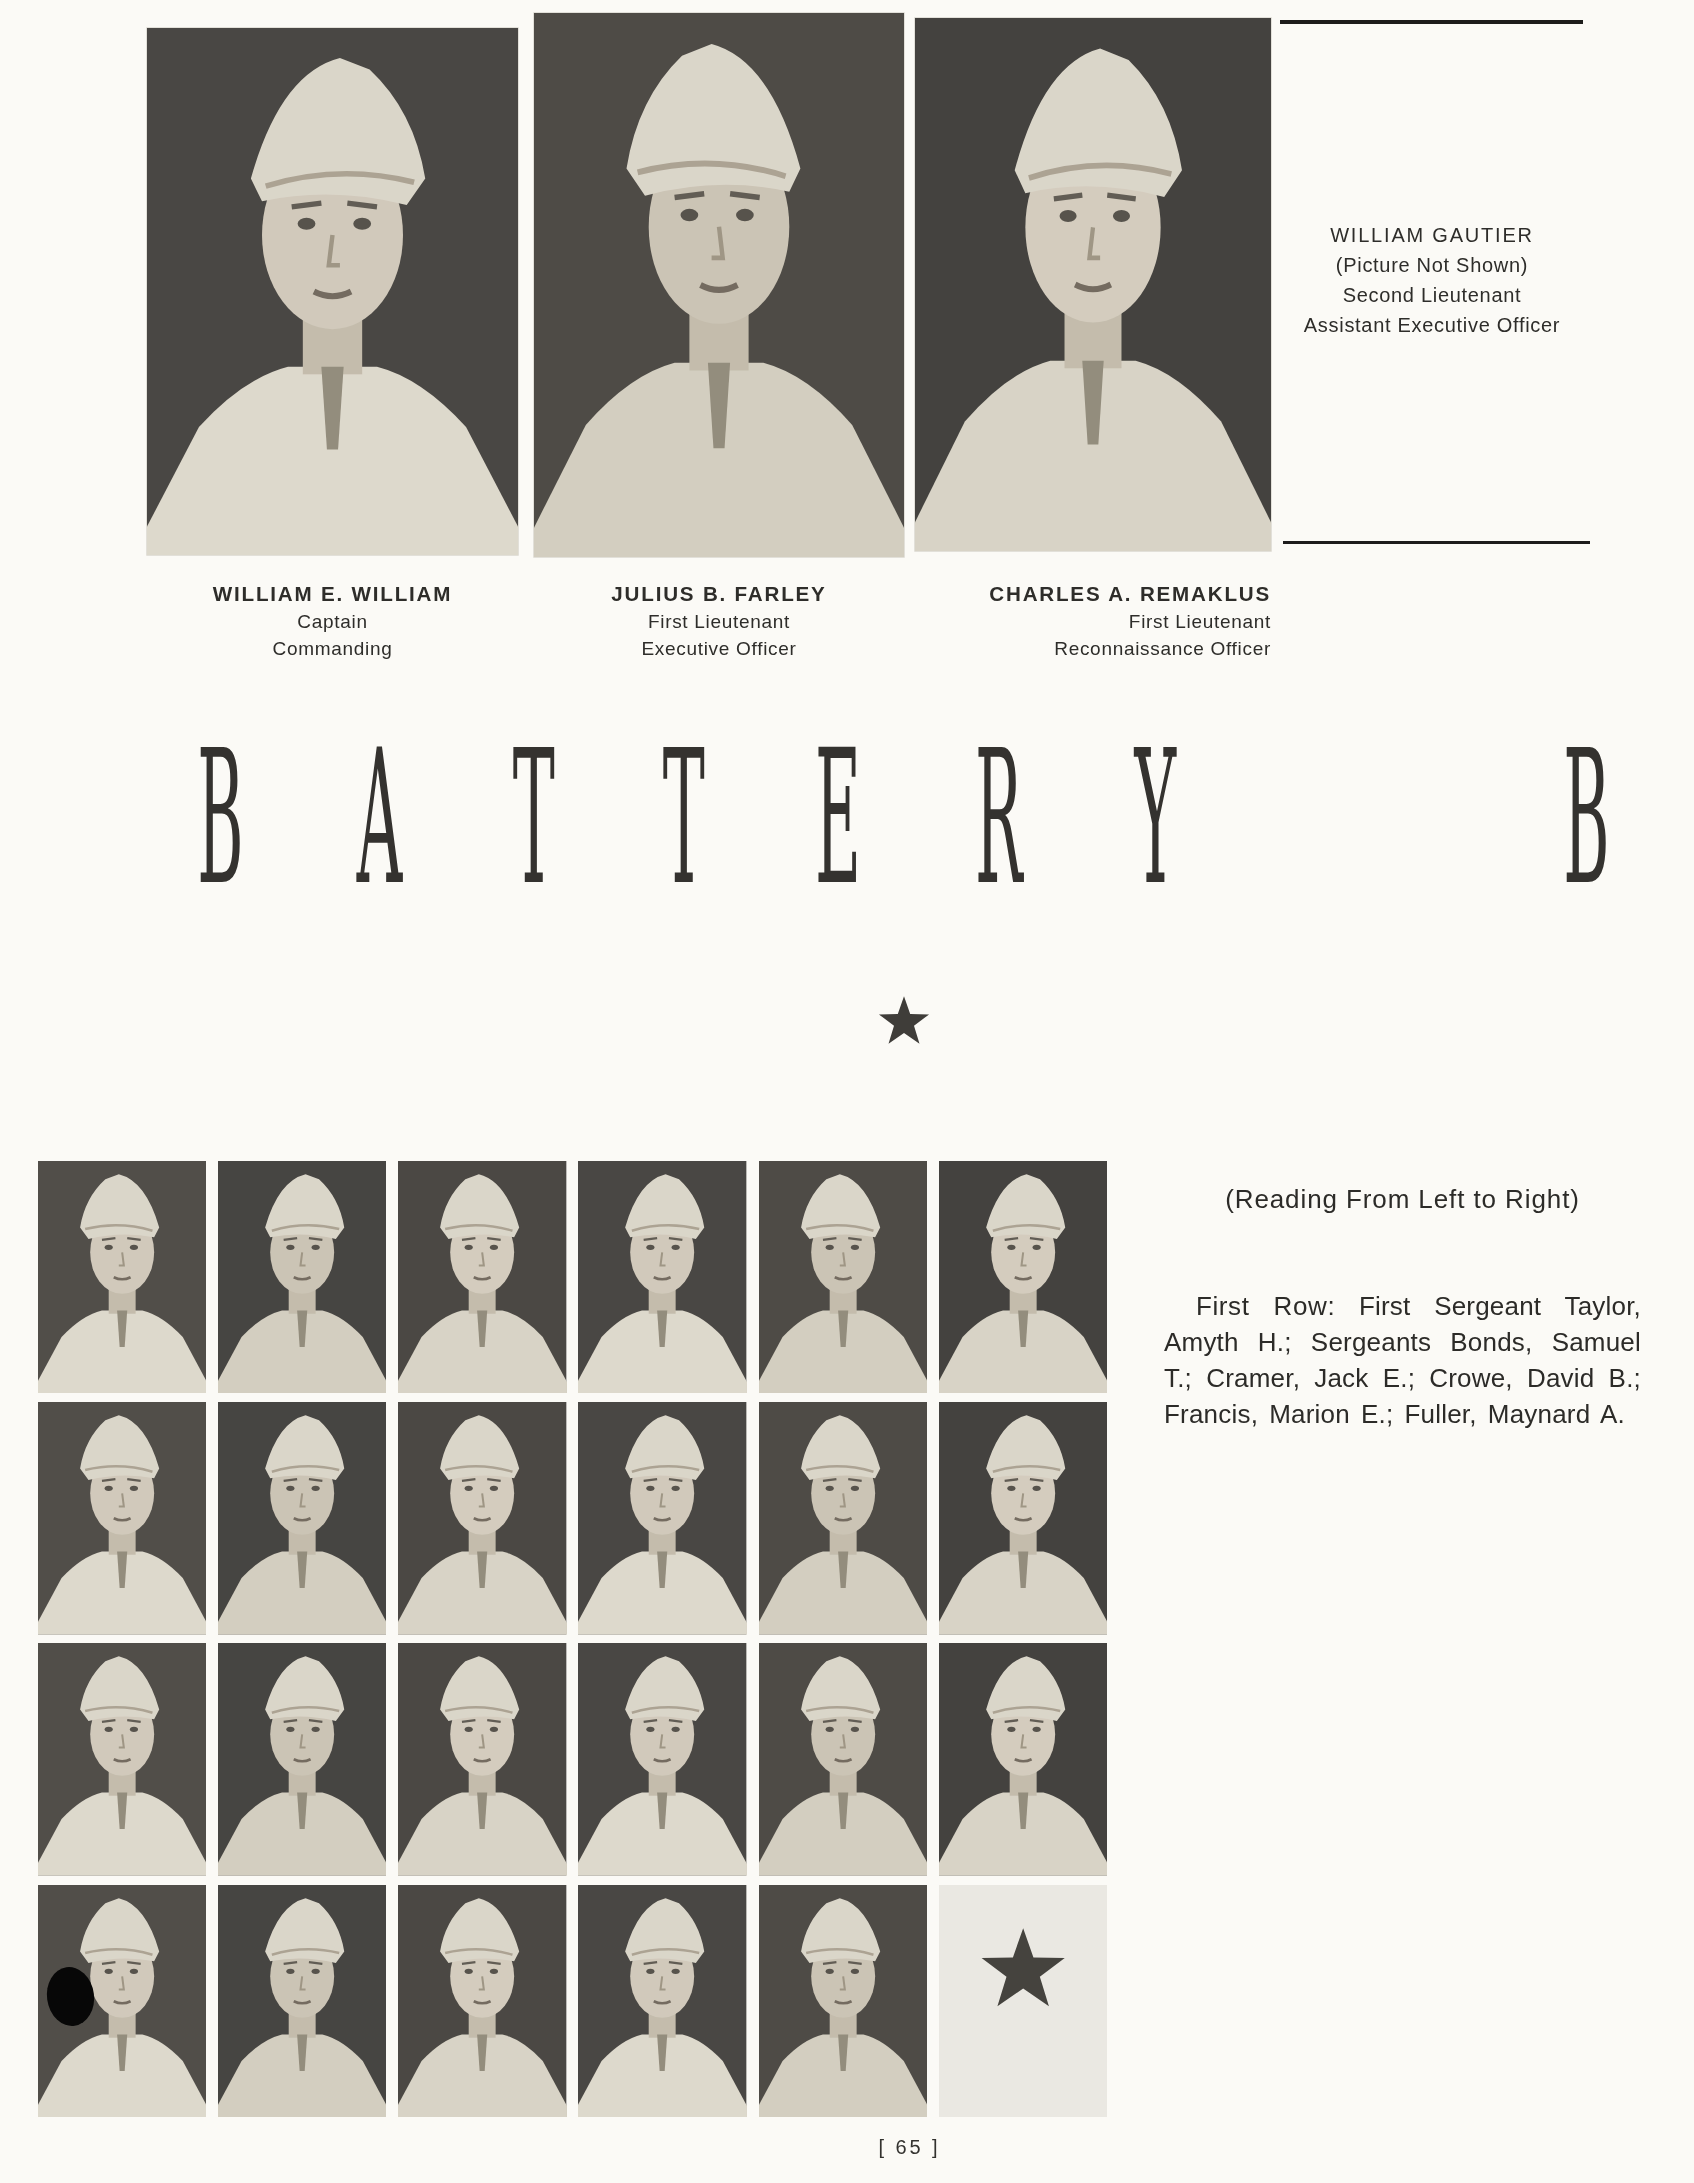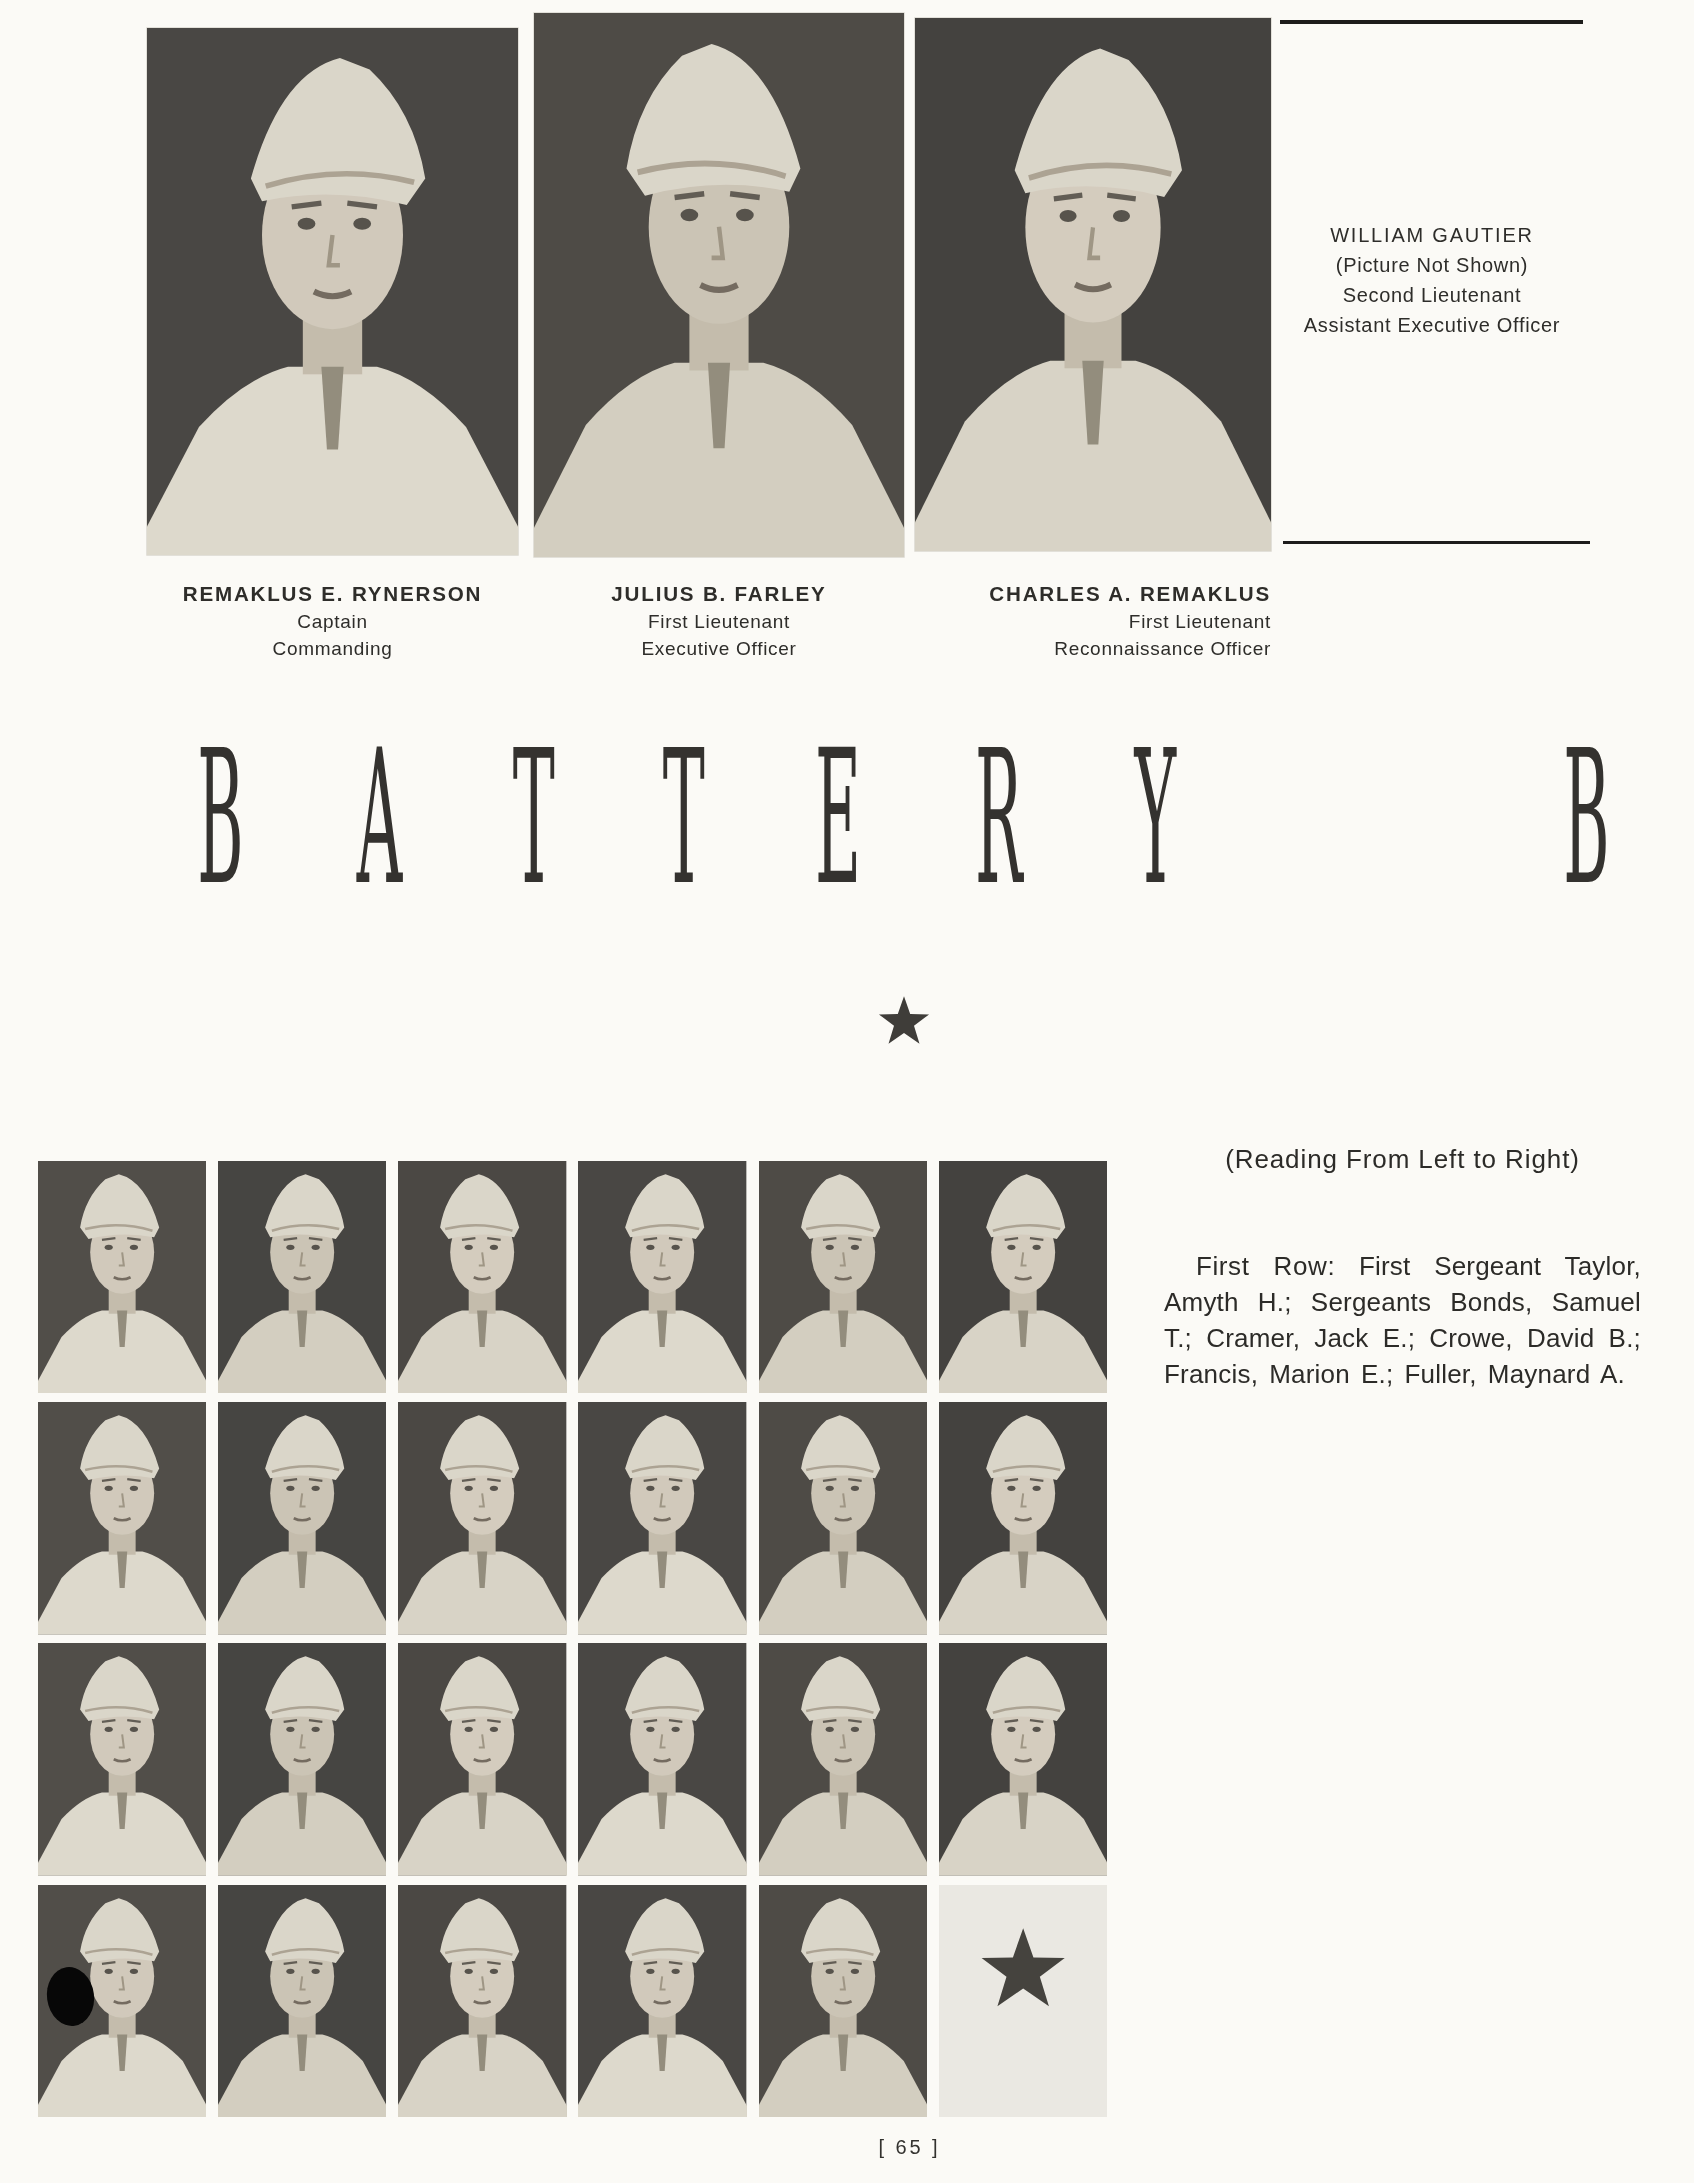--- a/index.html
+++ b/index.html
@@ -40,21 +40,21 @@
     display:grid;grid-template-columns:repeat(6,1fr);grid-template-rows:repeat(4,1fr);
     gap:8.8px 11.8px;
   }
   .grid-cell{overflow:hidden;}
   .grid-cell svg{width:100%;height:100%;display:block;}
   .hole-punch{
     position:absolute;left:47px;top:1967px;width:47px;height:59px;
     background:#070707;border-radius:50%;transform:rotate(-8deg);z-index:5;
   }
   
-  .roster{position:absolute;left:1164px;top:1144px;width:477px;color:#2c2b28;}
+  .roster{position:absolute;left:1164px;top:1184px;width:477px;color:#2c2b28;}
   .reading-note{font-size:26px;text-align:center;letter-spacing:0.9px;margin:0 0 73px 0;}
   .row-para{
     font-size:26px;line-height:36px;text-align:justify;text-indent:32px;
     letter-spacing:0.2px;word-spacing:3.7px;margin:0 0 57px 0;
   }
   .row-label{font-weight:400;letter-spacing:0.6px;}
   
   .page-number{
     position:absolute;left:62px;top:2136px;width:1695px;text-align:center;
     font-size:20px;letter-spacing:2.9px;color:#33322f;
@@ -128,21 +128,21 @@
 <div class="rule" style="left:1283px;top:541px;width:307px;height:2.9px;"></div>
 
 <div class="not-shown">
   <div class="ns-name">WILLIAM GAUTIER</div>
   <div>(Picture Not Shown)</div>
   <div>Second Lieutenant</div>
   <div>Assistant Executive Officer</div>
 </div>
 
 <div class="caption" style="left:147px;top:579px;width:371px;">
-  <div class="caption-name">REMAKLUS E. RYNERSON</div>
+  <div class="caption-name">WILLIAM E. WILLIAM</div>
   <div class="caption-line">Captain</div>
   <div class="caption-line">Commanding</div>
 </div>
 <div class="caption" style="left:534px;top:579px;width:370px;">
   <div class="caption-name">JULIUS B. FARLEY</div>
   <div class="caption-line">First Lieutenant</div>
   <div class="caption-line">Executive Officer</div>
 </div>
 <div class="caption" style="left:915px;top:579px;width:356px;text-align:right;">
   <div class="caption-name">CHARLES A. REMAKLUS</div>

